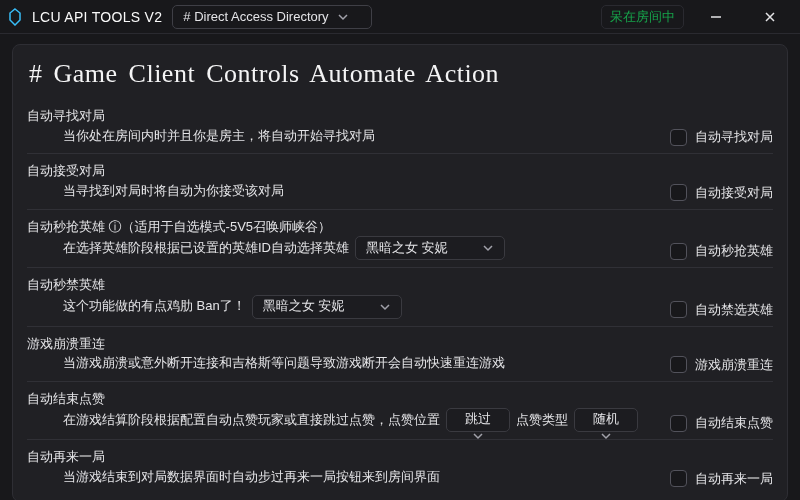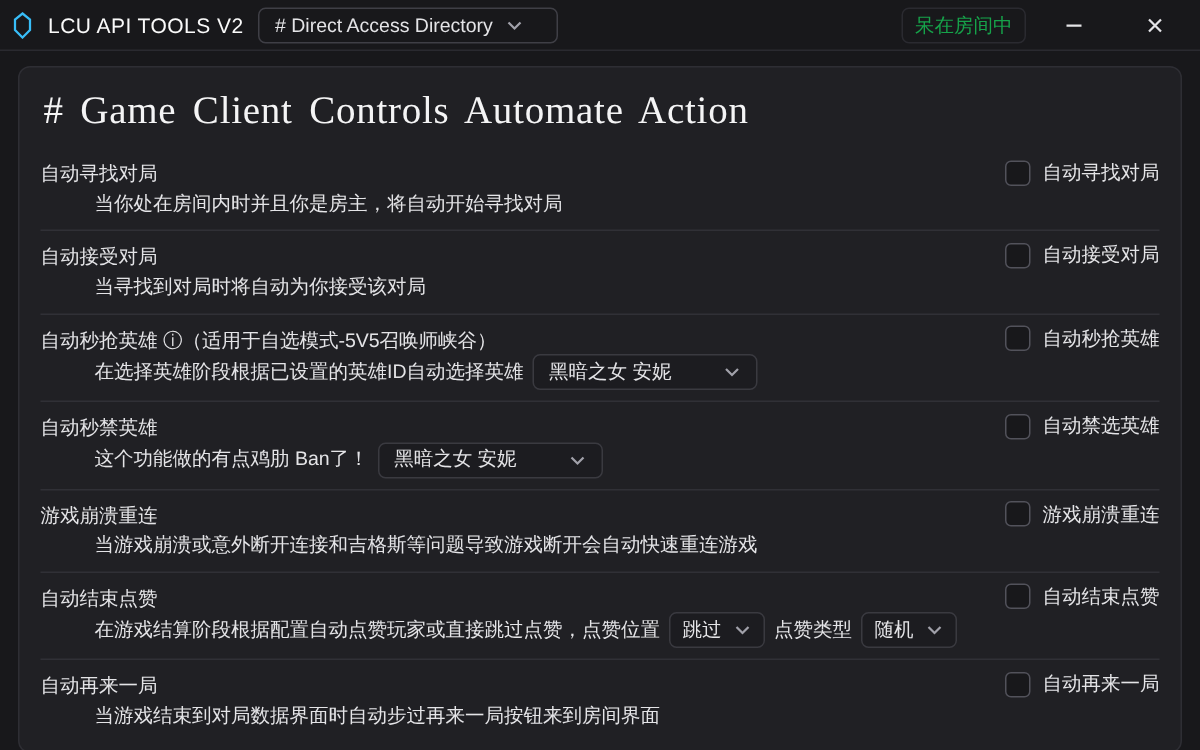--- a/index.html
+++ b/index.html
@@ -31,34 +31,34 @@
   .card {
     margin:10px 12px 12px 12px; background:#202024; border:1px solid #2e2e34; border-radius:8px;
     padding:8px 14px 6px 14px;
   }
   h1.section-title {
     font-size:26px; font-weight:500; color:#f4f4f5; letter-spacing:0.5px;
     padding:6px 2px 10px 2px; word-spacing:4px;font-family:Liberation Serif, serif;
   }
 
   .row {
-    display:flex; align-items:flex-start; padding:7px 0;
+    display:flex; align-items:flex-end; padding:7px 0;
     border-top:1px solid #303036;
   }
   .row:first-of-type { border-top:none; }
   .row .left { flex:1; min-width:0; }
   .row .title { font-size:13px; color:#e4e4e7; line-height:1.5; display:flex; align-items:center; gap:6px;}
   .row .desc  { font-size:13px; color:#e4e4e7; line-height:1.6; display:flex; align-items:center; flex-wrap:wrap; gap:6px;margin-left:36px;}
 
   .select {
     display:inline-flex; align-items:center; justify-content:space-between;
     height:24px; padding:0 10px; min-width:150px;
     background:#1c1c20; border:1px solid #3a3a40; border-radius:5px; color:#e4e4e7; font-size:13px;
   }
-  .select.sm { min-width:64px; padding:0 8px; }
+  .select.sm { min-width:64px; padding:0 8px;flex-direction:column; }
 
   .checkwrap { display:flex; align-items:center; gap:8px; margin-left:14px; white-space:nowrap; }
   .checkbox {
     width:17px; height:17px; border:1px solid #52525b; border-radius:4px; background:#18181b;
   }
   .checklabel { font-size:13px; color:#e4e4e7; }
 
   .chev { width:12px; height:12px; display:inline-flex; }
   .chev svg { width:12px; height:12px; }
 </style>

